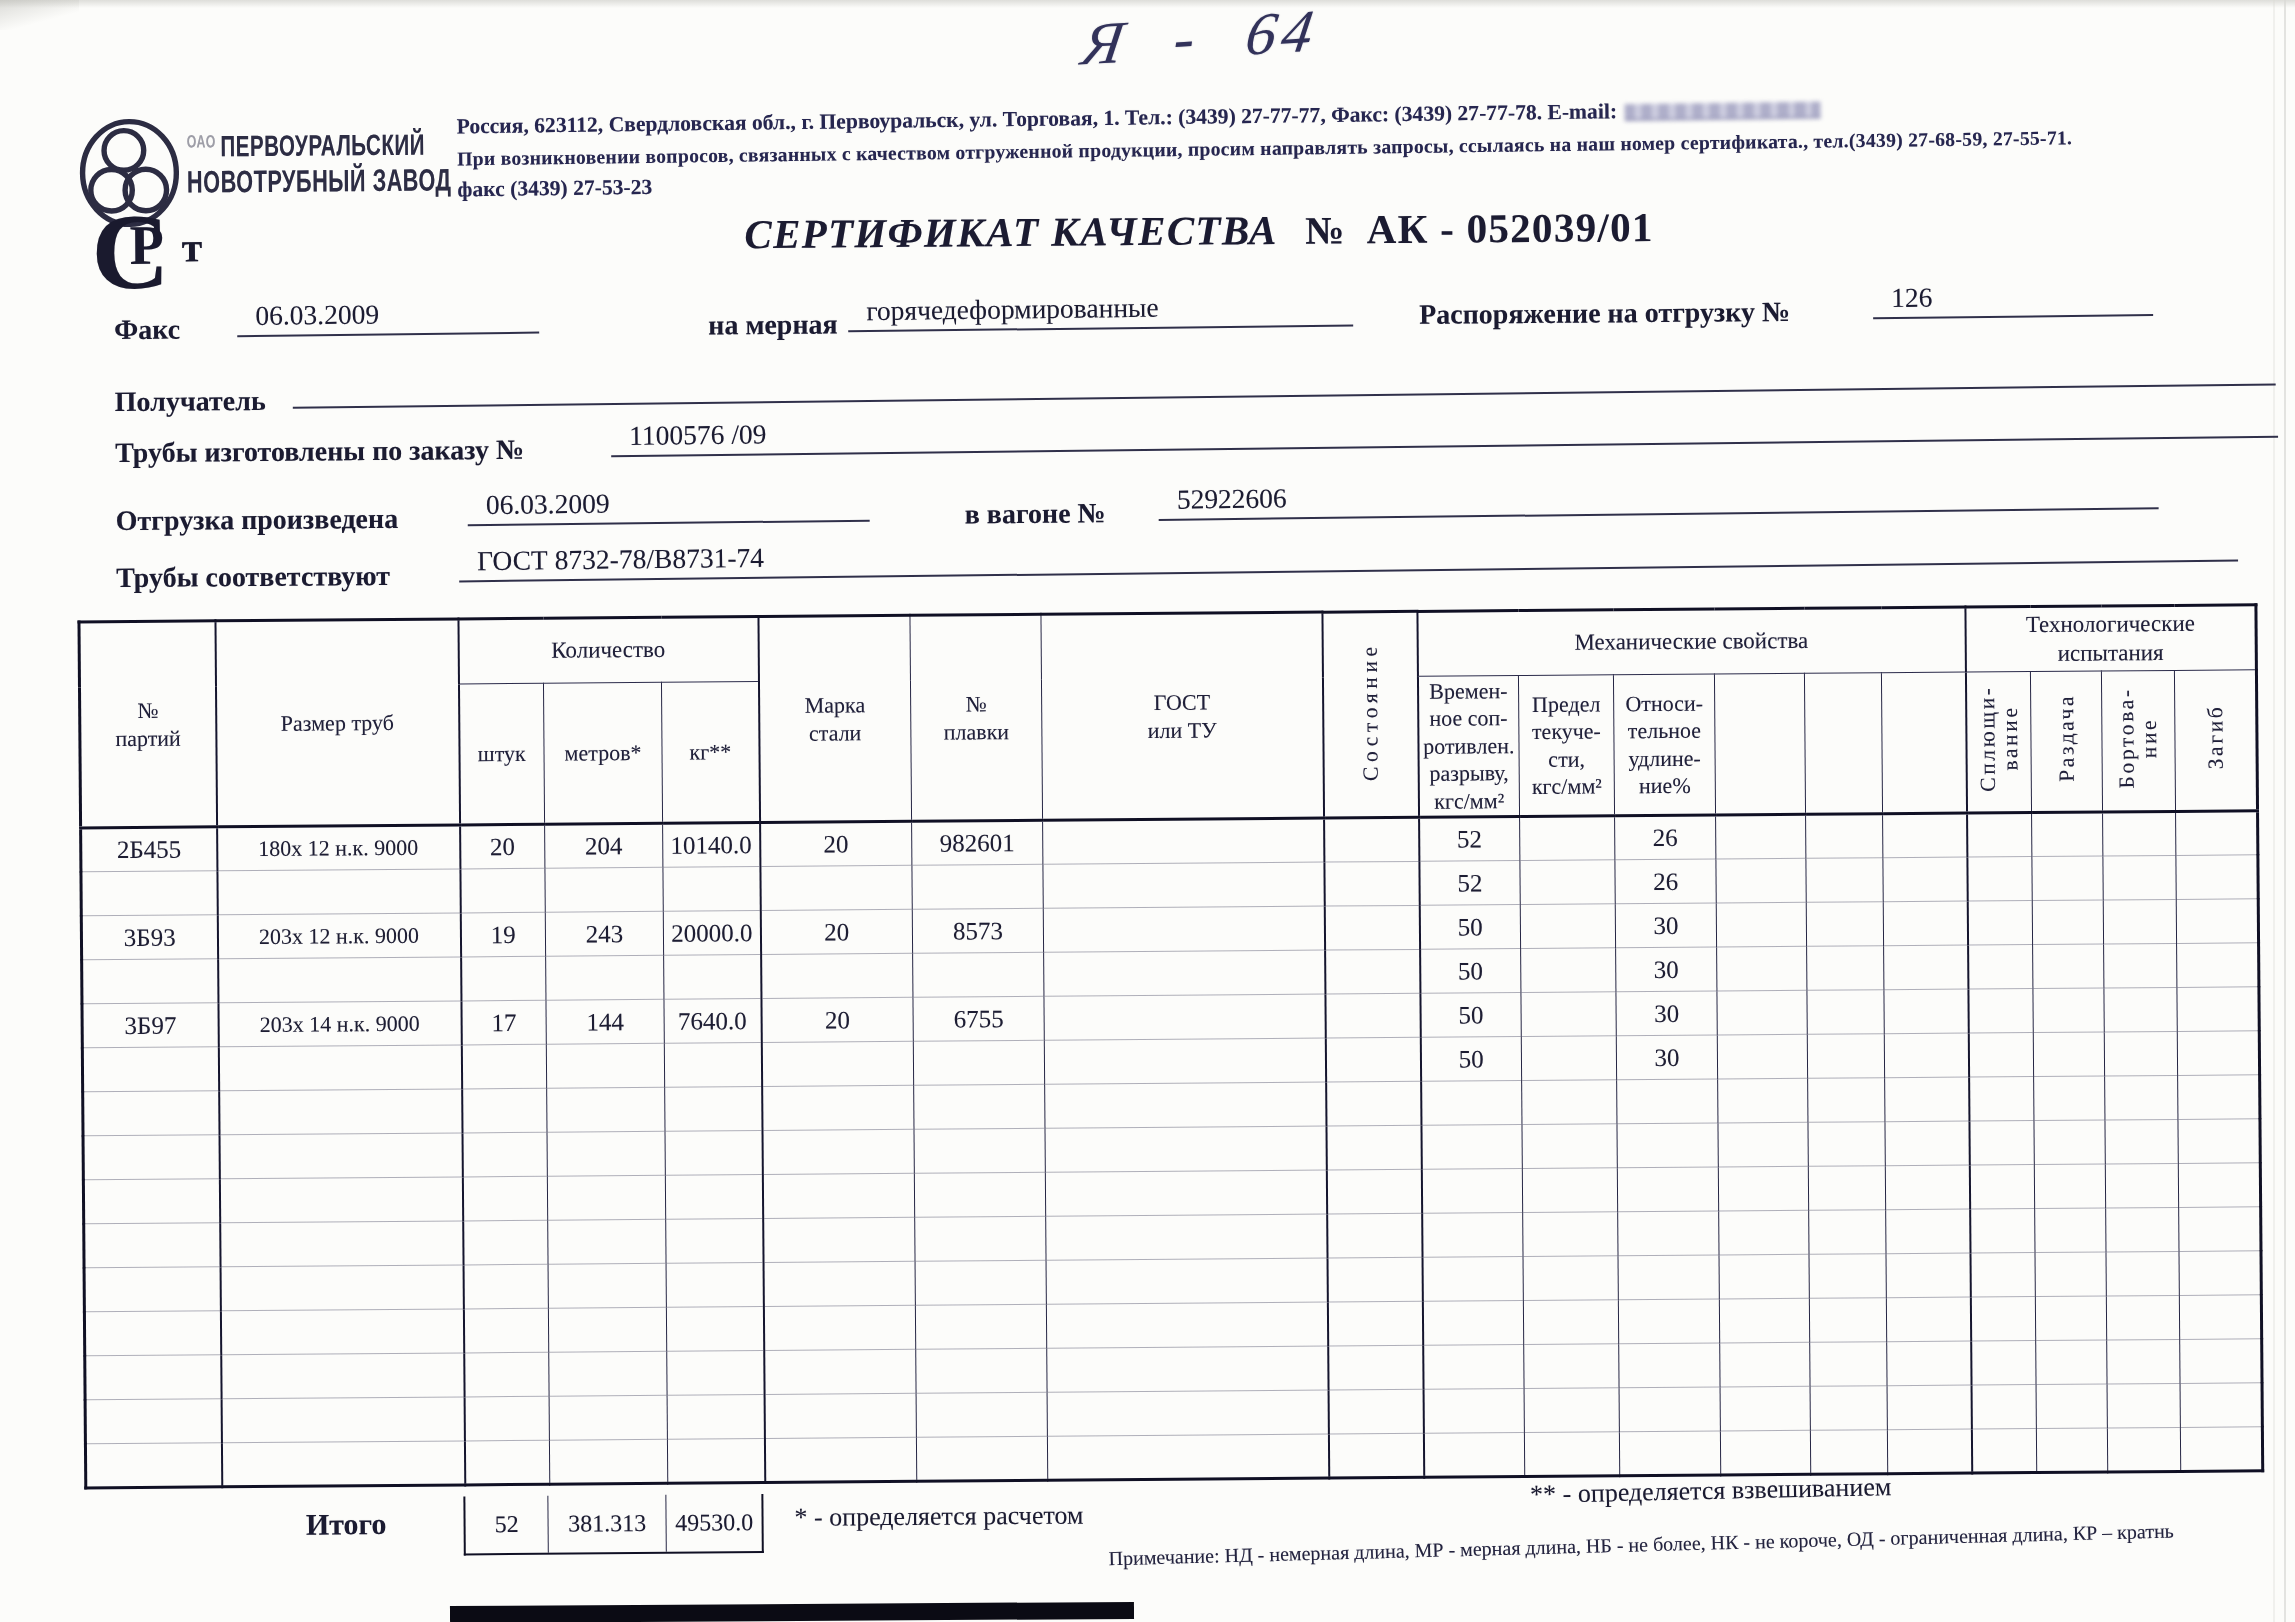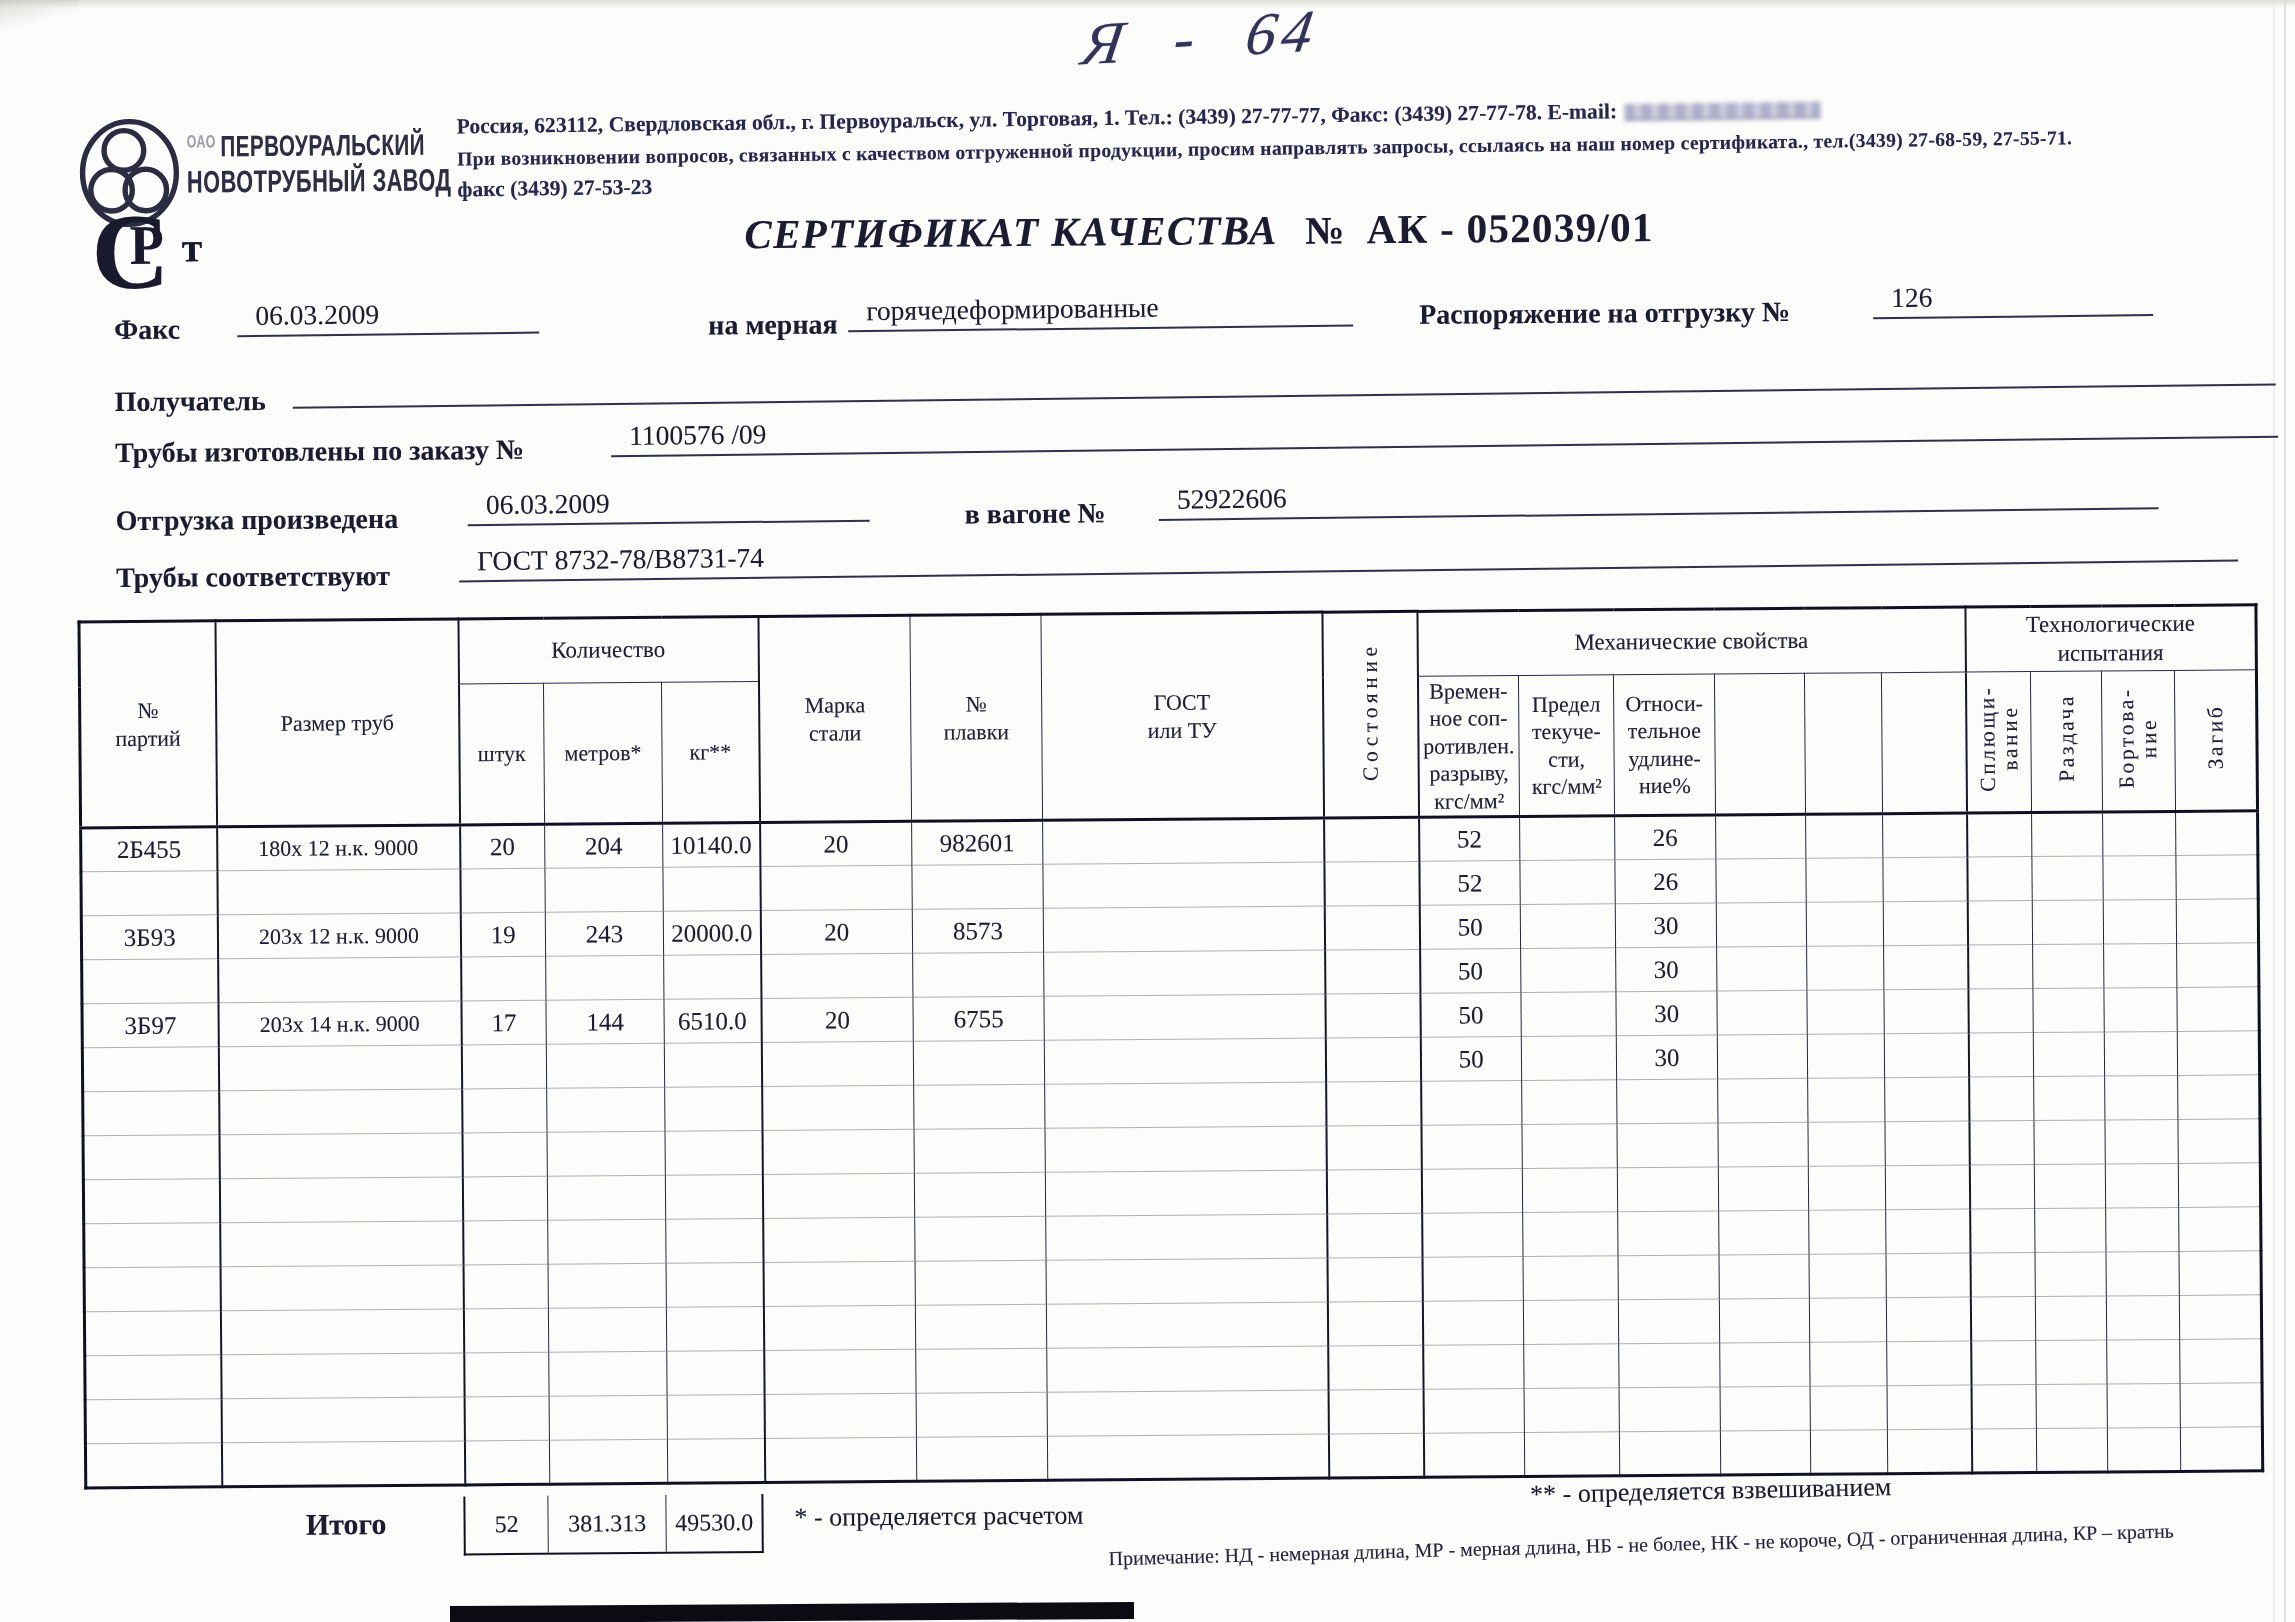--- a/index.html
+++ b/index.html
@@ -346,21 +346,21 @@
           <td data-name="cell-flattening"></td>
           <td data-name="cell-expansion"></td>
           <td data-name="cell-flanging"></td>
           <td data-name="cell-bend"></td>
         </tr>
         <tr data-name="table-row">
           <td data-name="cell-batch">3Б97</td>
           <td data-name="cell-size">203х 14 н.к. 9000</td>
           <td data-name="cell-pieces">17</td>
           <td data-name="cell-meters">144</td>
-          <td data-name="cell-kg">6510.0</td>
+          <td data-name="cell-kg">7640.0</td>
           <td data-name="cell-steel">20</td>
           <td data-name="cell-heat">6755</td>
           <td data-name="cell-gost"></td>
           <td data-name="cell-state"></td>
           <td data-name="cell-tensile">50</td>
           <td data-name="cell-yield"></td>
           <td data-name="cell-elongation">30</td>
           <td data-name="cell-mech4"></td>
           <td data-name="cell-mech5"></td>
           <td data-name="cell-mech6"></td>

